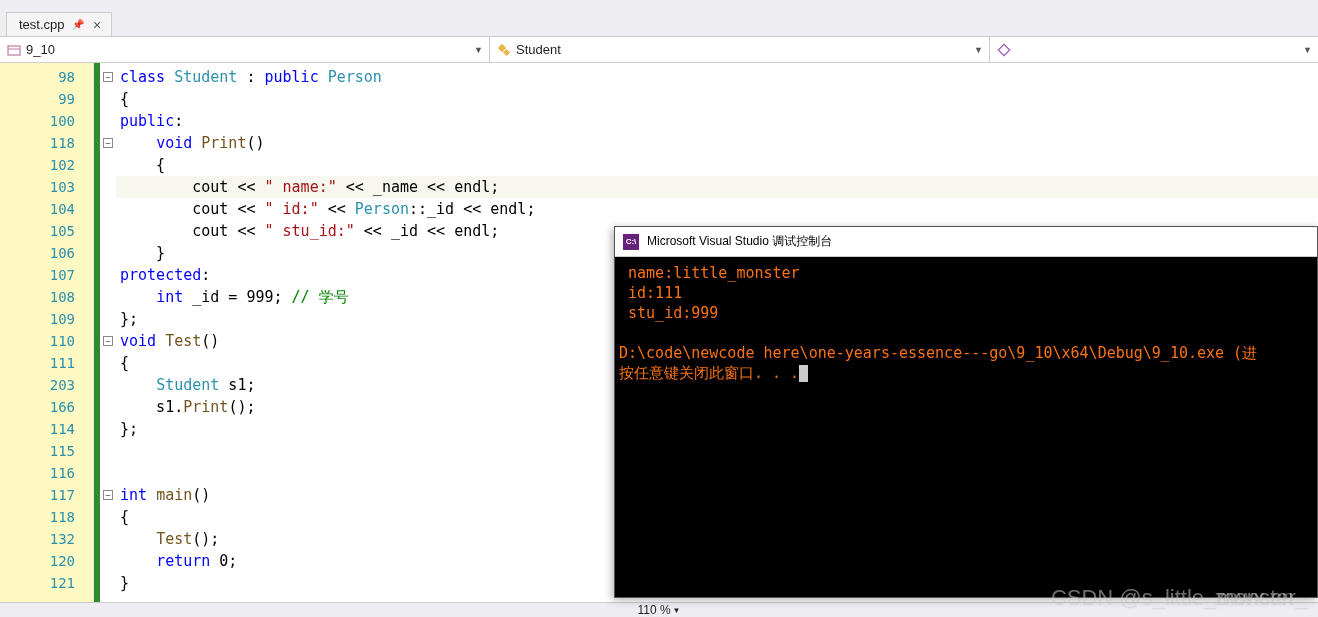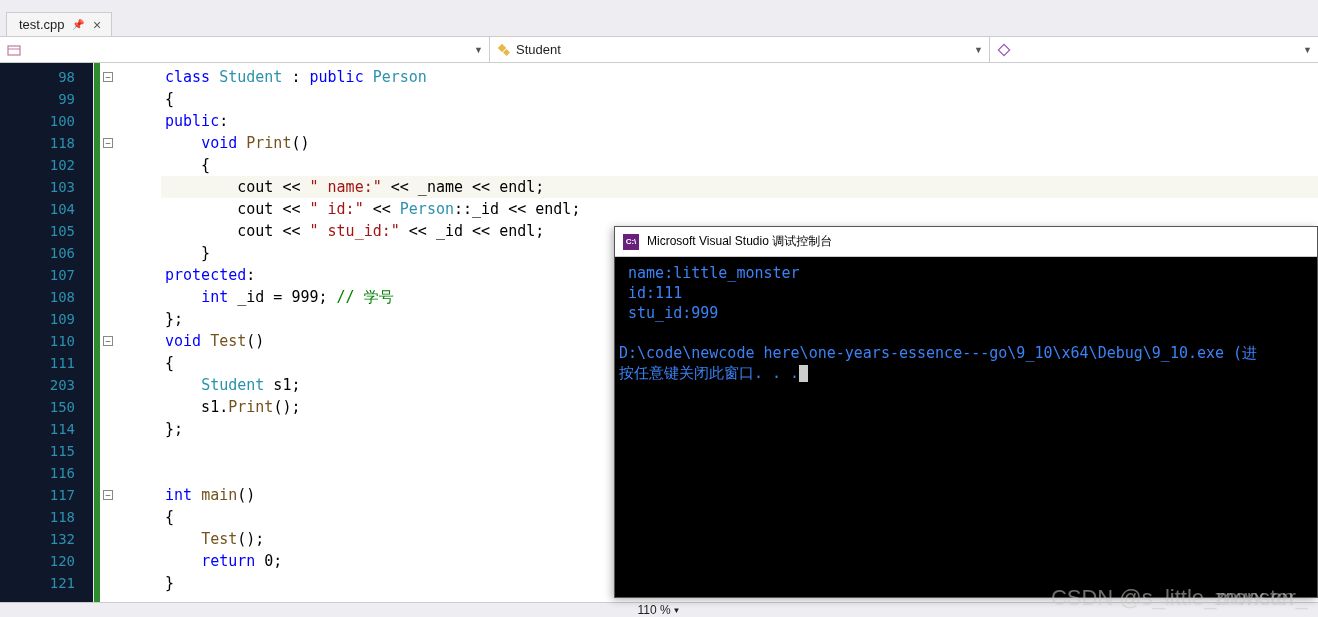--- a/index.html
+++ b/index.html
@@ -62,21 +62,21 @@
   .dd3 { flex: 1; border-right: none; }
   .dd-icon { width: 16px; height: 16px; display: inline-flex; align-items: center; justify-content: center; }
   
   .editor-wrap {
     display: flex;
     height: calc(100% - 30px - 26px - 22px);
     background: #fff;
   }
   .gutter {
     width: 94px;
-    background: #0f172a;
+    background: #fef9c3;
     text-align: right;
     padding-top: 3px;
     border-right: 1px solid #e8e8e8;
   }
   .line-num {
     height: 22px;
     line-height: 22px;
     padding-right: 18px;
     color: #2b91af;
     font-family: Consolas, monospace;
@@ -112,21 +112,20 @@
     font-family: Consolas, monospace;
     font-size: 15px;
     padding-top: 3px;
     white-space: pre;
     color: #000;
   }
   .code-line {
     height: 22px;
     line-height: 22px;
     padding-left: 4px;
-    margin-left: 45px;
   }
   .code-line.current {
     background: #f7f7ef;
   }
   .kw { color: #0000ff; }
   .type { color: #2b91af; }
   .str { color: #a31515; }
   .comm { color: #008000; }
   .func { color: #74531f; }
   
@@ -186,21 +185,21 @@
     color: #fff;
     font-size: 8px;
     display: flex; align-items: center; justify-content: center;
     font-weight: bold;
   }
   .console-body {
     flex: 1;
     padding: 6px 4px;
     font-family: "NSimSun", Consolas, monospace;
     font-size: 15px;
-    color: #3b82f6;
+    color: #f97316;
     white-space: pre;
     line-height: 20px;
   }
   .cursor-block {
     display: inline-block;
     width: 9px;
     height: 17px;
     background: #ccc;
     vertical-align: text-bottom;
   }
@@ -236,20 +235,21 @@
 </div>
 
 <div class="dropdown-bar">
   <div class="dropdown dd1">
     <span class="dd-icon">
       <svg width="14" height="14">
           <rect x="1" y="3" width="12" height="9" fill="none" stroke="#c27ba0" stroke-width="1.2"></rect>
           <line x1="1" y1="6" x2="13" y2="6" stroke="#c27ba0"></line>
         </svg>
     </span>
+    <span class="dd-text">9_10</span>
     <span class="arrow">▼</span>
   </div>
   <div class="dropdown dd2">
     <span class="dd-icon">
       <svg width="14" height="14">
           <rect x="2" y="2" width="6" height="6" fill="#e8b84a" transform="rotate(45 5 5)"></rect>
           <rect x="7" y="7" width="5" height="5" fill="#e8b84a" transform="rotate(45 9.5 9.5)"></rect>
         </svg>
     </span>
     <span class="dd-text">Student</span>
@@ -275,21 +275,21 @@
       <div class="line-num">103</div>
       <div class="line-num">104</div>
       <div class="line-num">105</div>
       <div class="line-num">106</div>
       <div class="line-num">107</div>
       <div class="line-num">108</div>
       <div class="line-num">109</div>
       <div class="line-num">110</div>
       <div class="line-num">111</div>
       <div class="line-num">203</div>
-      <div class="line-num">150</div>
+      <div class="line-num">166</div>
       <div class="line-num">114</div>
       <div class="line-num">115</div>
       <div class="line-num">116</div>
       <div class="line-num">117</div>
       <div class="line-num">118</div>
       <div class="line-num">132</div>
       <div class="line-num">120</div>
       <div class="line-num">121</div>
     </div>
   <div class="marker-strip"></div>

